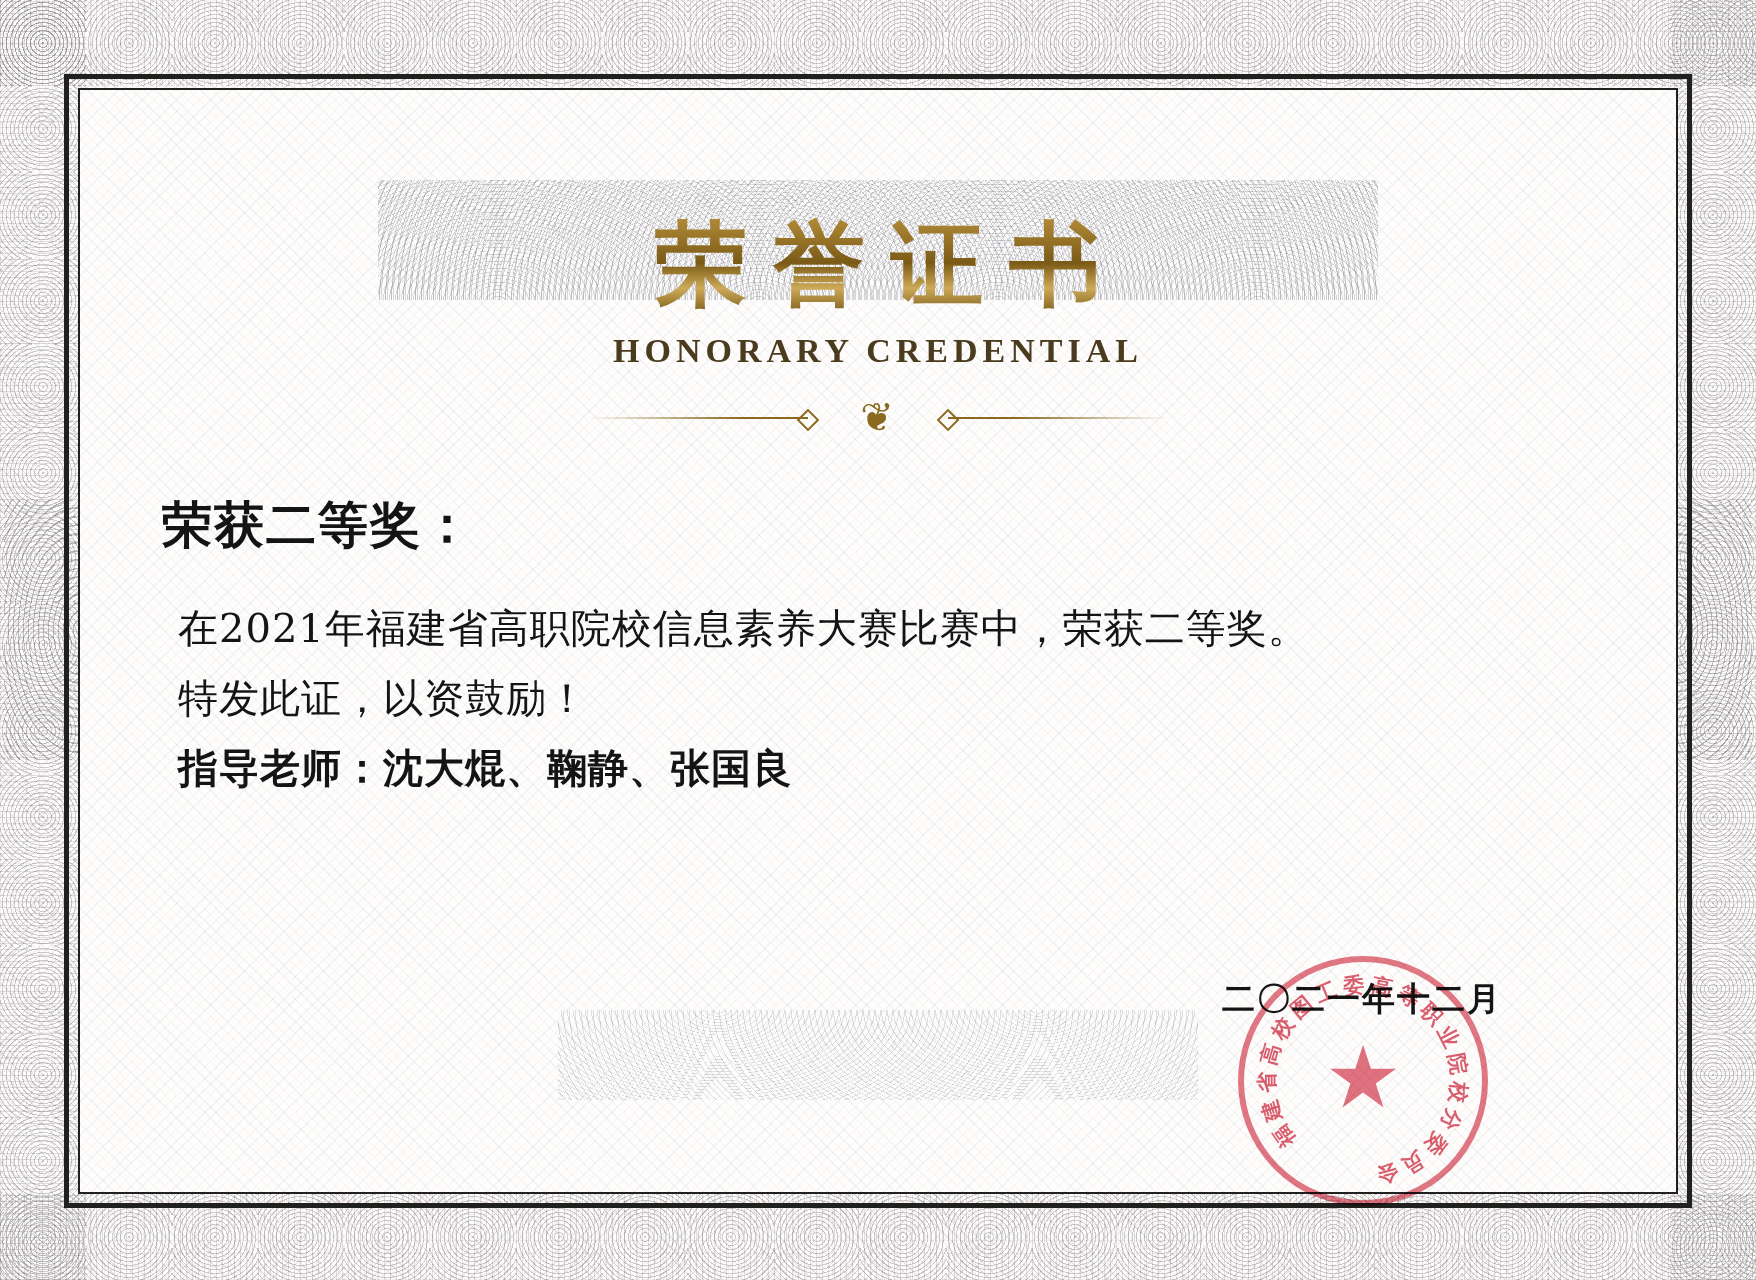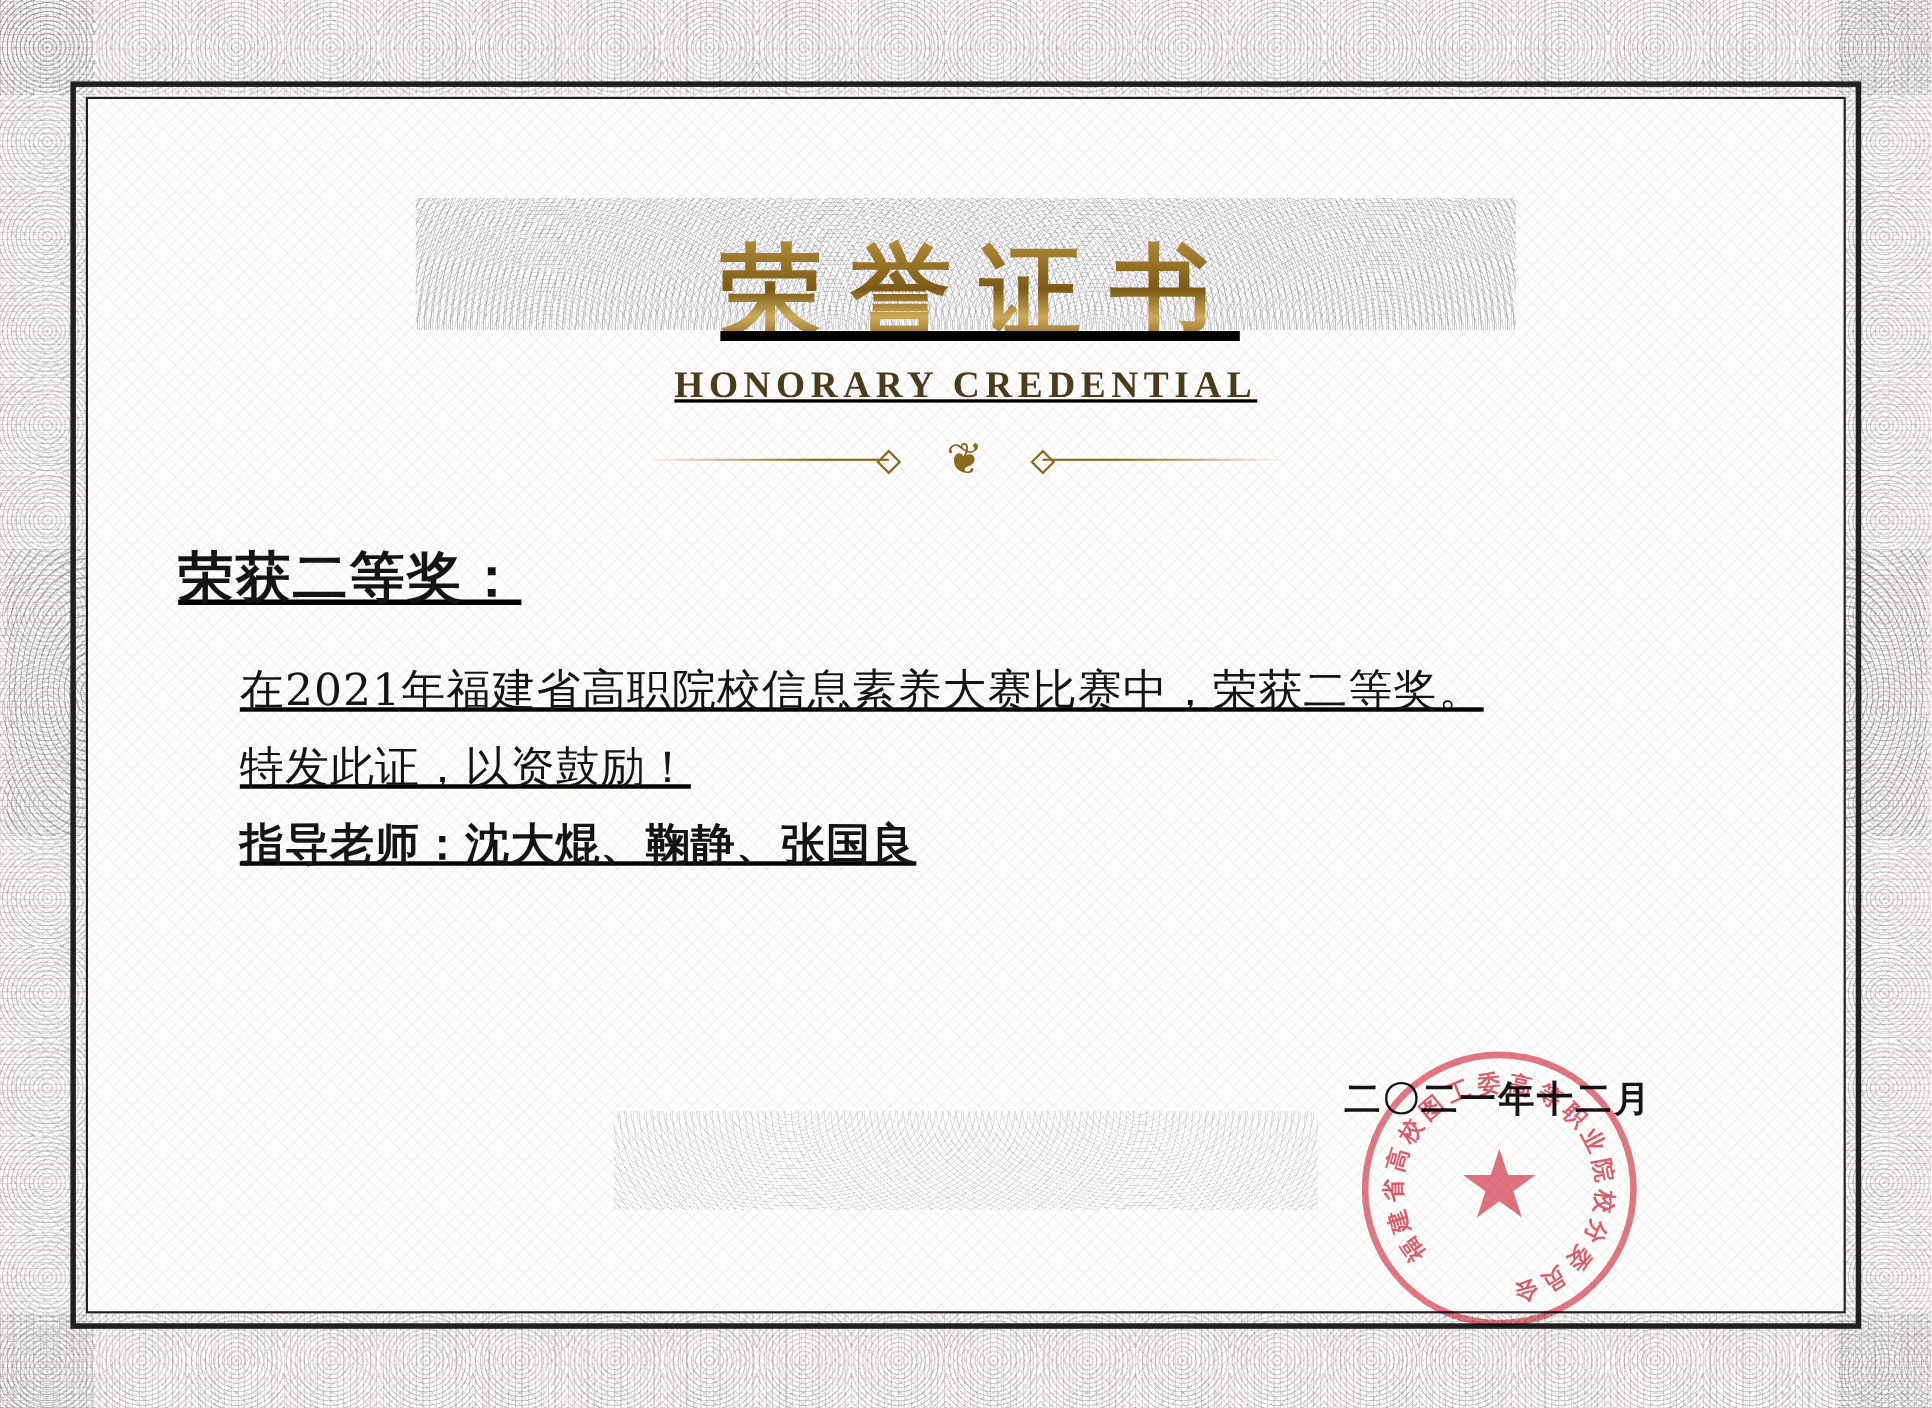--- a/index.html
+++ b/index.html
@@ -121,21 +121,20 @@
       repeating-radial-gradient(ellipse 90px 46px at 75% 0%, rgba(90,90,105,0.26) 0 1px, transparent 1px 6px);
     opacity: .7;
     pointer-events: none;
   }
 
   
   .content {
     position: absolute;
     left: 110px; top: 120px; right: 110px; bottom: 110px;
     box-sizing: border-box;
-    text-decoration: underline;
   }
 
   .title-cn {
     text-align: center;
     margin-top: 92px;
     font-family: "DejaVu Serif", serif;
     font-weight: bold;
     font-size: 92px;
     letter-spacing: 26px;
     text-indent: 26px;
@@ -200,21 +199,21 @@
     margin-left: 52px;
     font-family: "DejaVu Sans", sans-serif;
     font-weight: bold;
     font-size: 50px;
     color: #141414;
     letter-spacing: 2px;
   }
 
   .body-lines {
     margin-top: 34px;
-    margin-left: 108px;
+    margin-left: 68px;
     margin-right: 60px;
   }
   .body-line {
     font-family: "DejaVu Serif", serif;
     font-size: 40px;
     color: #141414;
     line-height: 1.75;
     letter-spacing: 1px;
   }
   .body-line.bold {

